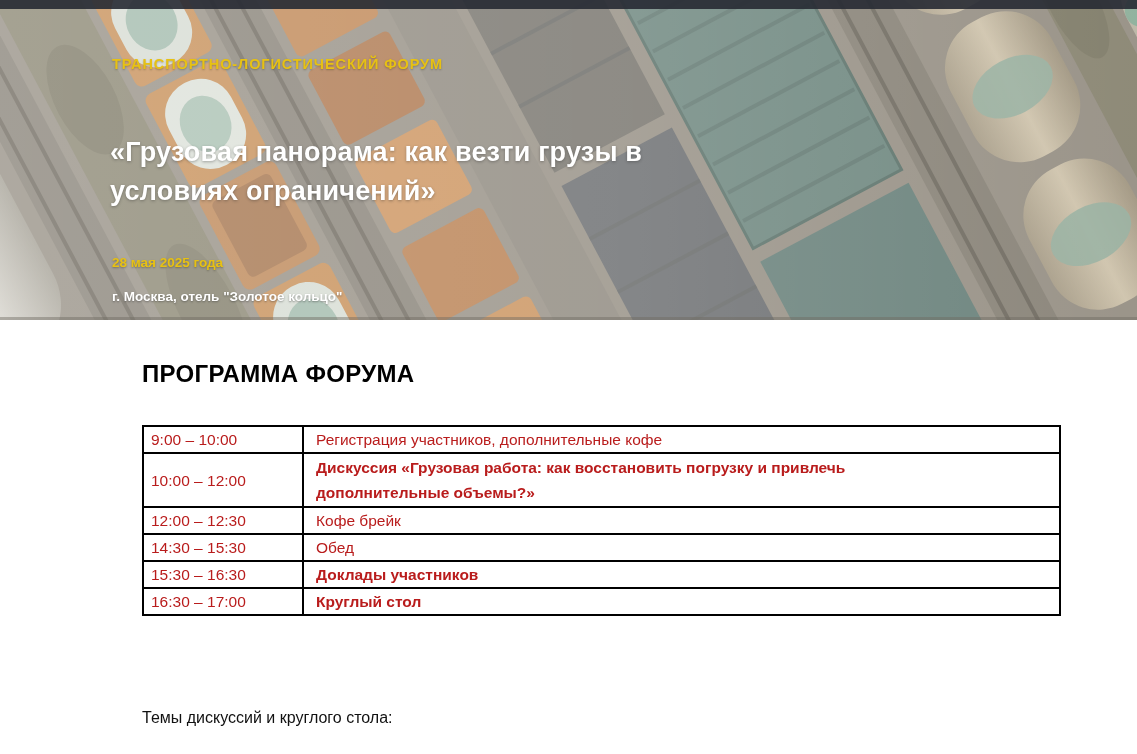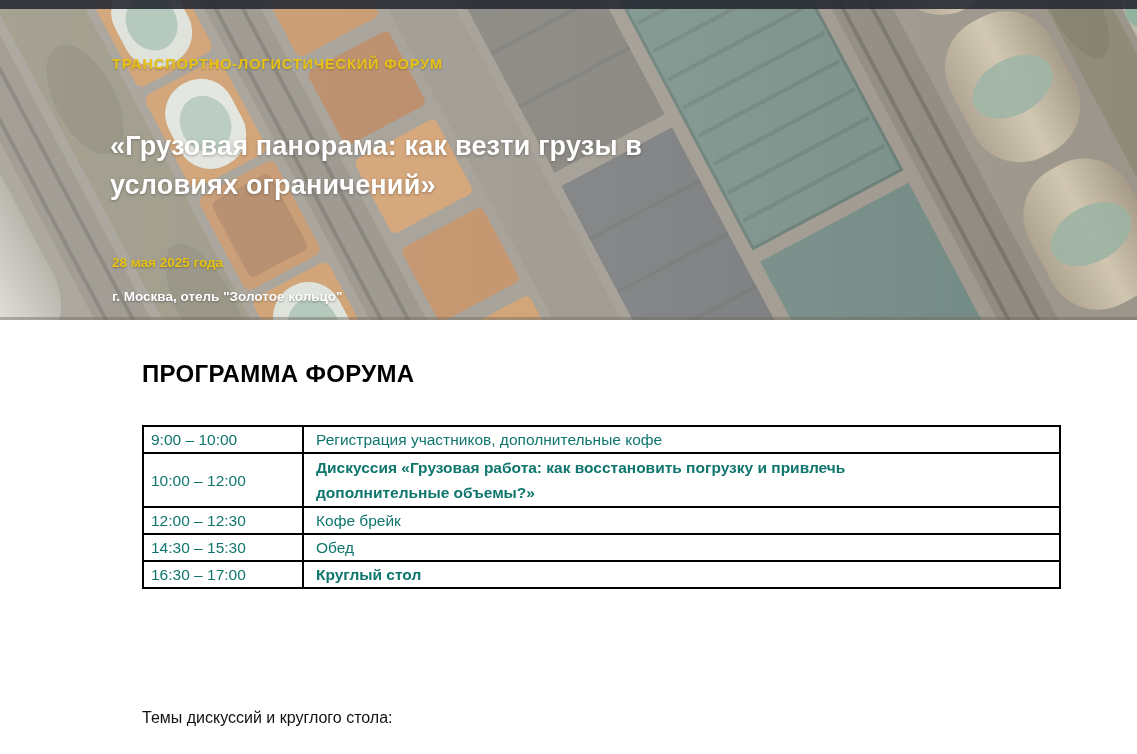--- a/index.html
+++ b/index.html
@@ -11,21 +11,21 @@
   }
   
   .hero{ position:absolute; top:0; left:0; width:1137px; height:320px; overflow:hidden; }
   .hero svg{ display:block; }
   .hero-text{ position:absolute; left:112px; color:#fff; }
   .kicker{
     top:56px; font-size:14.5px; font-weight:bold; letter-spacing:.9px;
     color:var(--accent); text-shadow:0 1px 2px rgba(50,45,20,.35);
   }
   .hero-title{
-    top:127px; font-size:27px; font-weight:bold; line-height:39px;
+    top:133px; font-size:27px; font-weight:bold; line-height:39px;
     white-space:pre-line; letter-spacing:.2px; left:110px;
     text-shadow:0 1px 3px rgba(40,40,40,.38);
   }
   .hero-date{
     top:255px; font-size:13.5px; font-weight:bold; color:var(--accent);
     text-shadow:0 1px 2px rgba(50,45,20,.4);
     text-align:right;
   }
   .hero-loc{
     top:289px; font-size:13.5px; font-weight:bold;
@@ -34,21 +34,21 @@
   
   .prog-heading{
     position:absolute; top:360px; left:142px; width:958px; text-align:left;
     font-size:24px; font-weight:bold; color:#000000; letter-spacing:.3px;
   }
   table.schedule{
     position:absolute; top:425px; left:142px; width:919px;
     border-collapse:collapse; table-layout:fixed;
   }
   table.schedule td{
-    border:2px solid #000; font-size:15.5px; line-height:25px; color:#0f766e;
+    border:2px solid #000; font-size:15.5px; line-height:25px; color:#b91c1c;
     vertical-align:middle; overflow:hidden;margin-top:20px;
   }
   td.time{ width:160px; padding:0 4px 0 7px; }
   td.activity{ padding:0 10px 0 12px; white-space:pre-line; }
   td.activity.b{ font-weight:bold; }
   tr.h26{ height:26px; } tr.h54{ height:54px; } tr.h27{ height:20px; } tr.h25{ height:25px; }
   
   .topics{
     position:absolute; top:709px; left:142px;
     font-size:16px; font-weight:normal; color:#111;
@@ -262,20 +262,24 @@
 дополнительные объемы?»</td>
     </tr>
     <tr class="h27">
       <td class="time">12:00 – 12:30</td>
       <td class="activity">Кофе брейк</td>
     </tr>
     <tr class="h26">
       <td class="time">14:30 – 15:30</td>
       <td class="activity">Обед</td>
     </tr>
+    <tr class="h27">
+      <td class="time">15:30 – 16:30</td>
+      <td class="activity b">Доклады участников</td>
+    </tr>
     <tr class="h25">
       <td class="time">16:30 – 17:00</td>
       <td class="activity b">Круглый стол</td>
     </tr>
   </tbody>
 </table>
 
 <div class="topics">Темы дискуссий и круглого стола:</div>
 
 </body></html>

